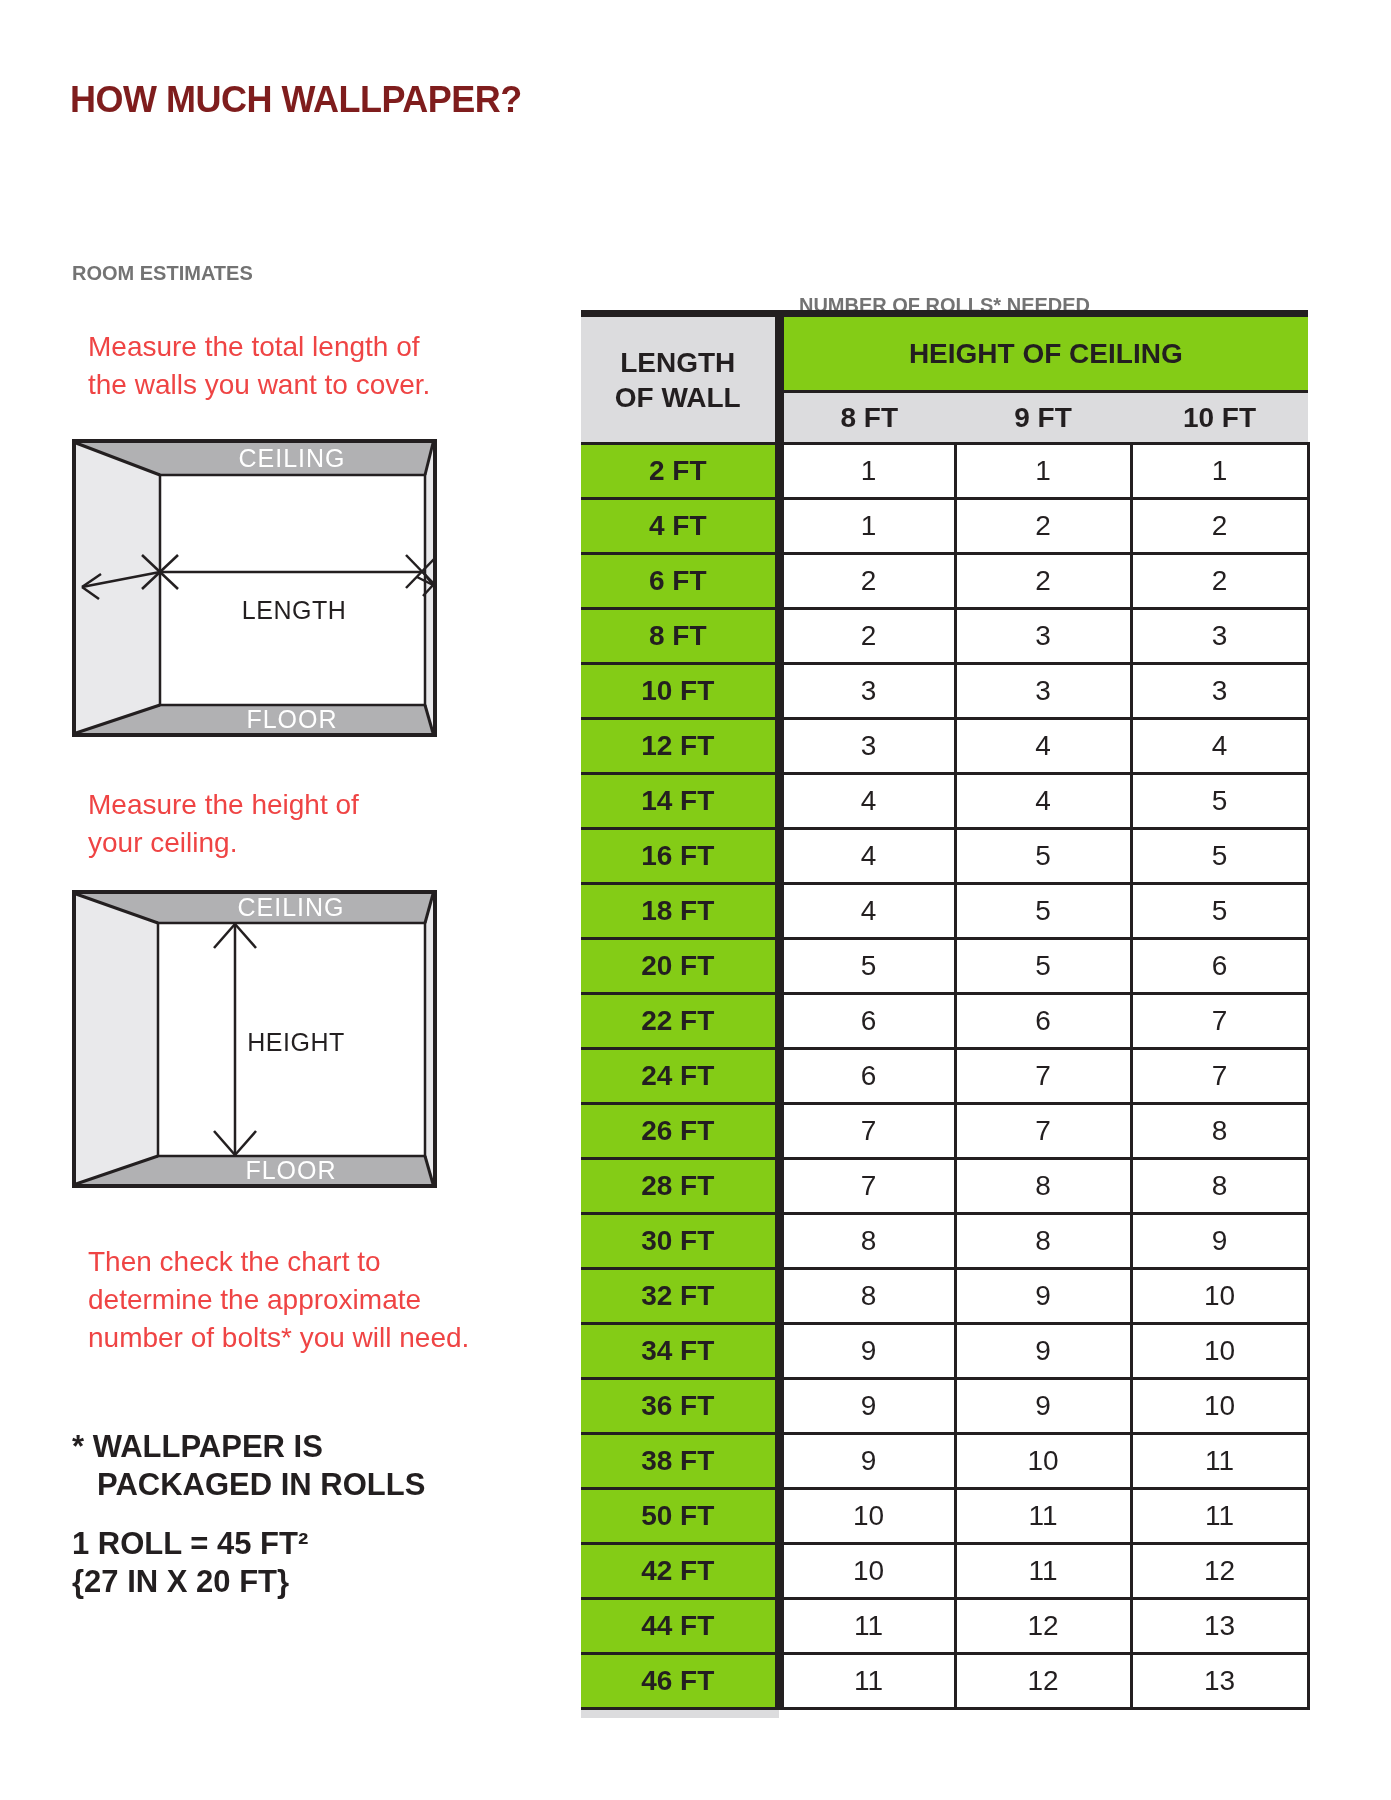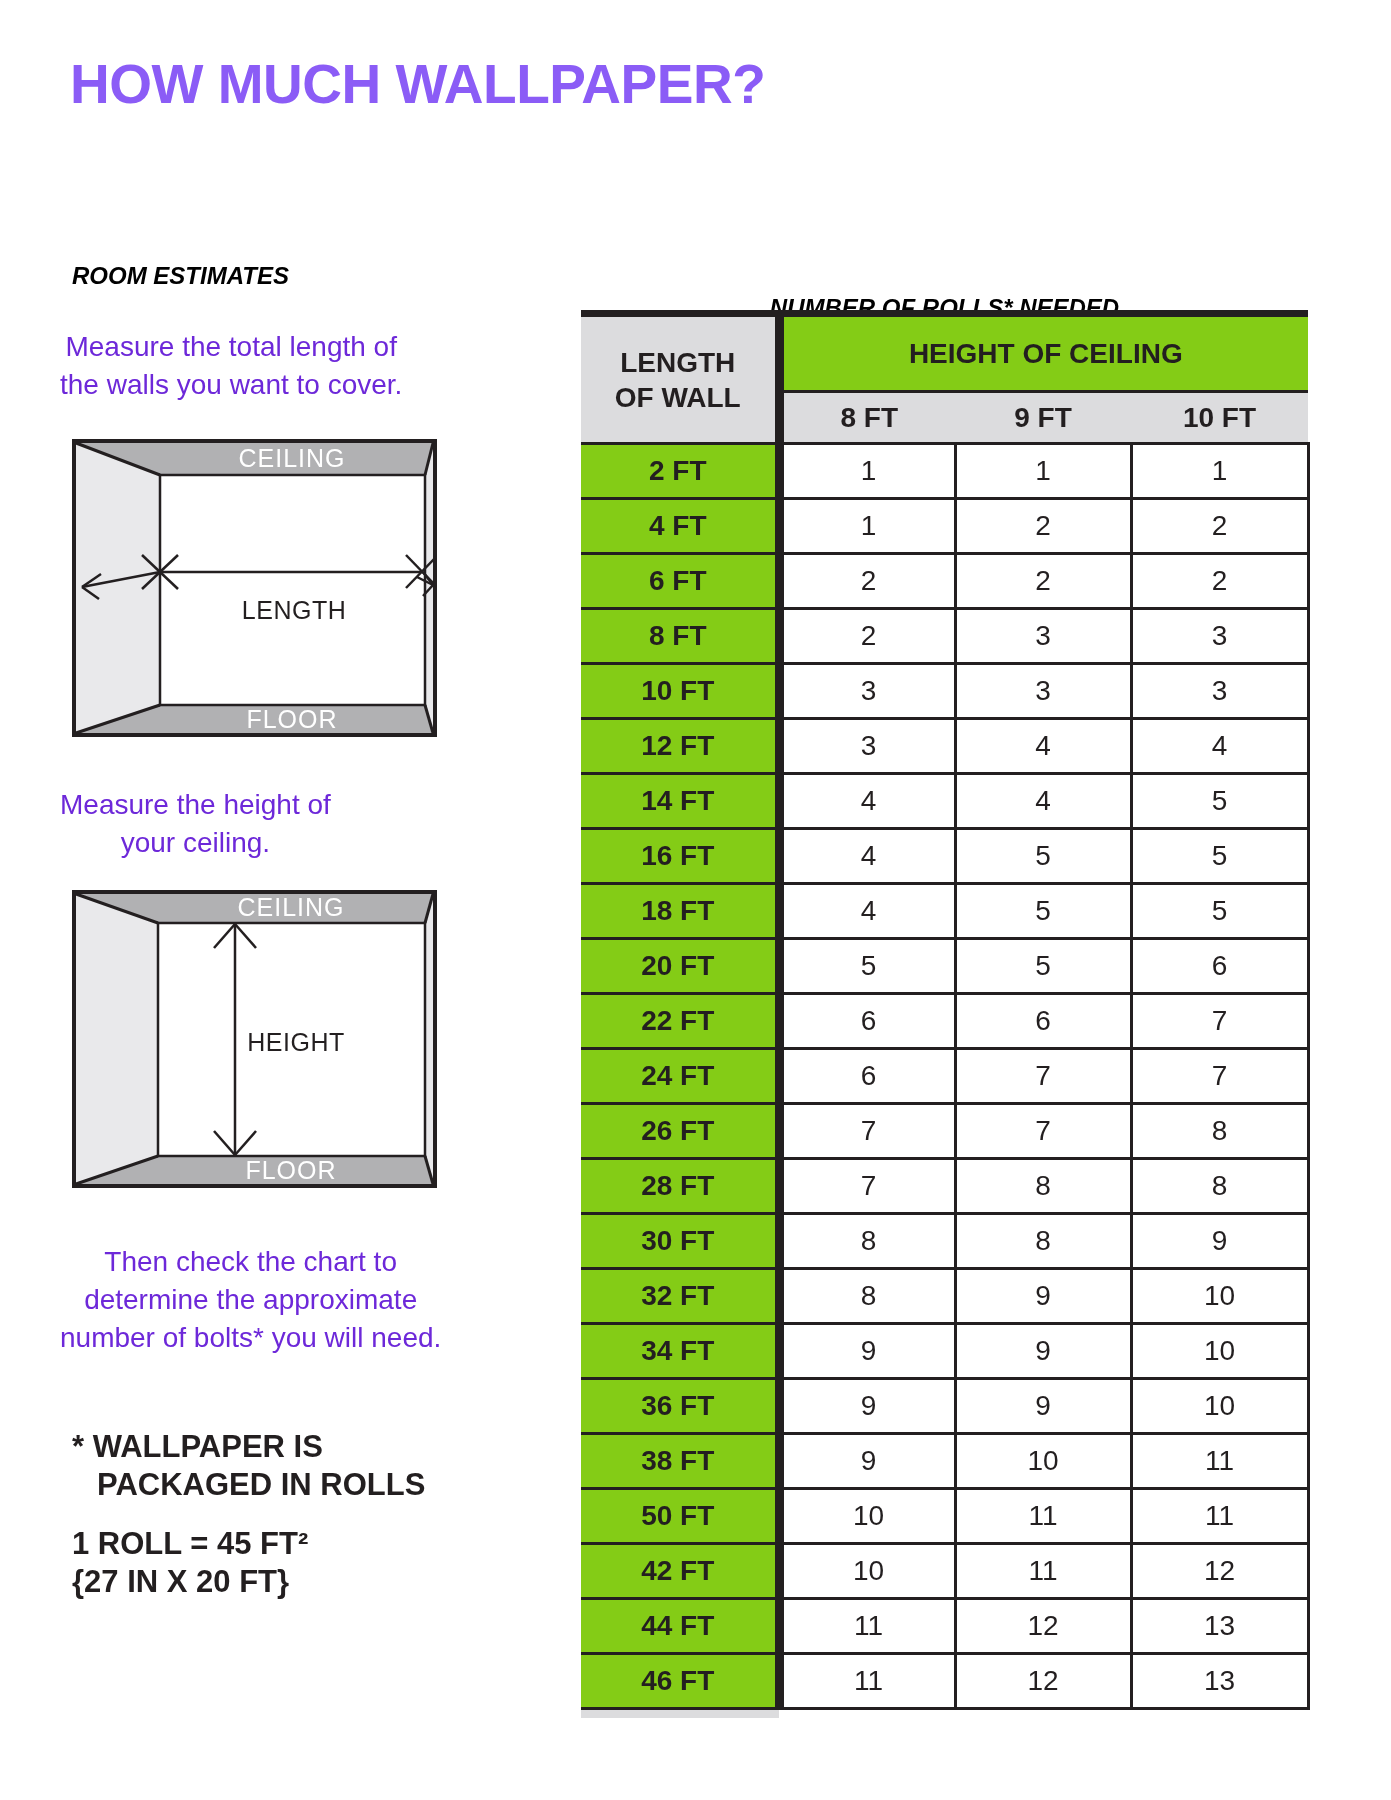--- a/index.html
+++ b/index.html
@@ -2,28 +2,28 @@
 <html><head>
 <meta charset="utf-8">
 <style>
   * { margin: 0; padding: 0; box-sizing: border-box; }
   html, body { background: #ffffff; }
   body { width: 1391px; height: 1800px; position: relative; overflow: hidden;
          font-family: "Liberation Sans", sans-serif; color: #231f20; }
 
   .abs { position: absolute; }
 
-  .page-title { left: 70px; top: 56px; font-size: 55px; line-height: 56px;
-                font-weight: bold; color: #8b5cf6; letter-spacing: -0.5px; }
-
-  .section-title { font-size: 24px; font-weight: bold; color: #000000; letter-spacing: 0; font-style: italic; }
+  .page-title { left: 70px; top: 72px; font-size: 36px; line-height: 56px;
+                font-weight: bold; color: #7f1d1d; letter-spacing: -0.5px; }
+
+  .section-title { font-size: 20px; font-weight: bold; color: #737373; letter-spacing: 0; }
   .section-title.left-col  { left: 72px; top: 262px; }
   .section-title.table-col { left: 581px; top: 262px; width: 727px; text-align: center; margin-top: 32px; }
 
-  .para { left: 60px; font-size: 28px; line-height: 38px; color: #6d28d9; white-space: pre-line; text-align: center; }
+  .para { left: 88px; font-size: 28px; line-height: 38px; color: #ef4444; white-space: pre-line; }
   .para.step1 { top: 328px; }
   .para.step2 { top: 786px; }
   .para.step3 { top: 1243px; }
 
   .foot { left: 72px; font-size: 31px; line-height: 38px; font-weight: bold; color: #231f20; }
   .foot.note { top: 1428px; }
   .foot.note .l2 { margin-left: 25px; }
   .foot.roll { top: 1525px; }
 
   .diagram { width: 365px; height: 298px; }

